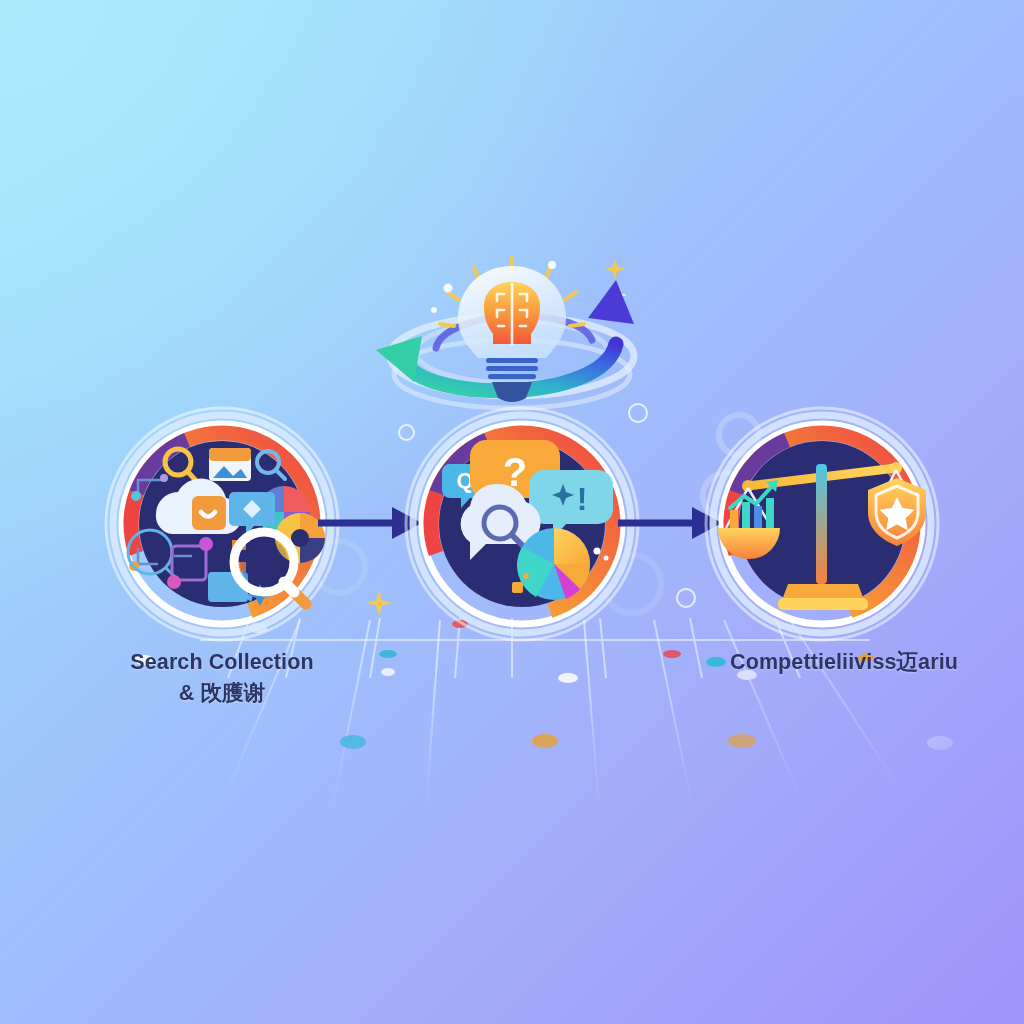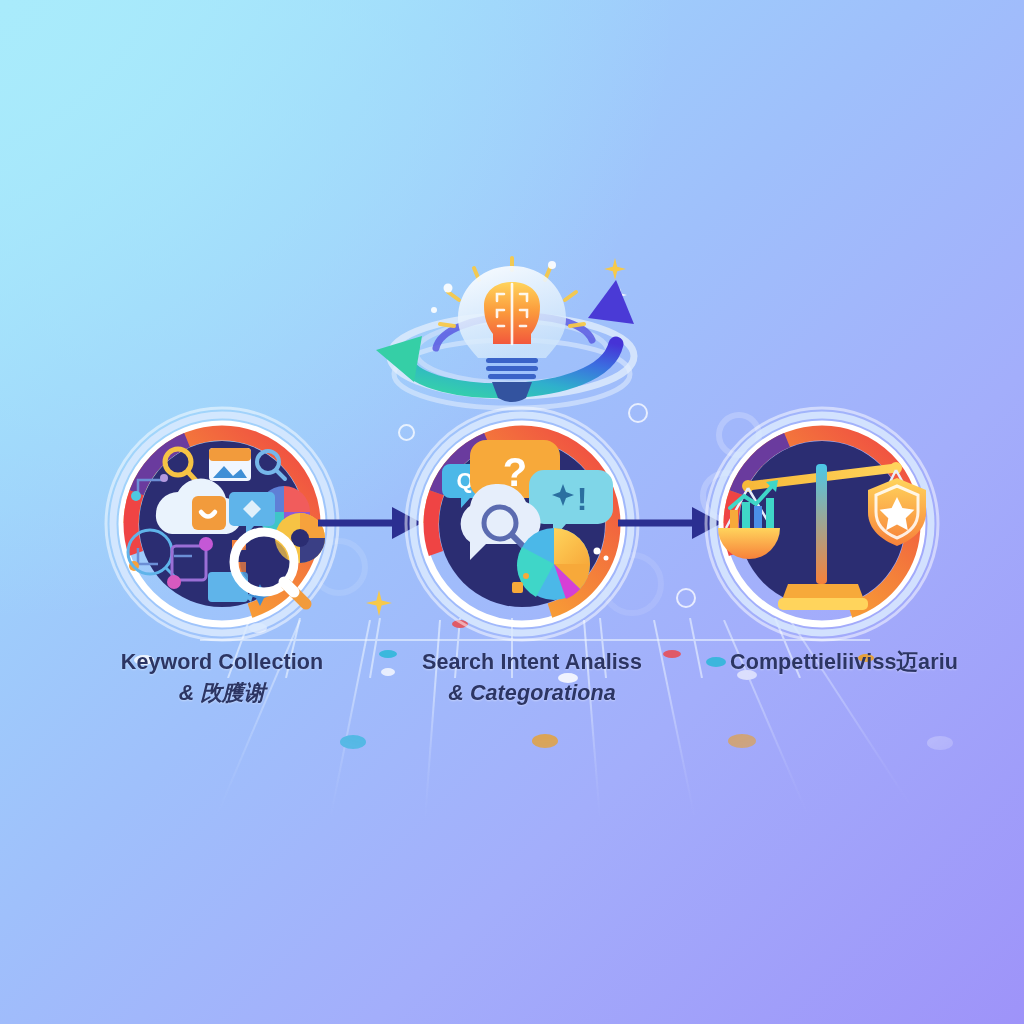--- a/index.html
+++ b/index.html
@@ -43,21 +43,21 @@
   
   .label{
     position:absolute;width:320px;text-align:center;
     color:#2c3563;font-size:21.5px;font-weight:700;
     line-height:31px;letter-spacing:.1px;
     text-shadow:0 1px 2px rgba(255,255,255,.35);
   }
   #label1{left:62px;top:647px;}
   #label2{left:372px;top:647px;}
   #label3{left:684px;top:647px;}
-  .label .l2{display:block;font-style:italic;}
+  .label .l2{display:block;}
 
   
   .deco{position:absolute;border-radius:50%;}
   .ring-o{border:2.5px solid rgba(255,255,255,.75);}
   .ring-s{border:6px solid rgba(255,255,255,.22);}
   .sparkle{position:absolute;}
 </style>
 </head>
 <body>
 
@@ -416,24 +416,20 @@
         <path d="M164 104 h58 a29 29 0 0 1 -58 0 Z" fill="#f4573c"></path>
 
         <path d="M193 72 L 222 84 v22 c0 18 -14 28 -29 34 c-15 -6 -29 -16 -29 -34 V84 Z" fill="url(#shieldG)"></path>
         <path d="M193 80 L 214 89 v17 c0 14 -11 22 -21 26 c-10 -4 -21 -12 -21 -26 V89 Z" fill="none" stroke="#ffffff" stroke-width="3" opacity=".85"></path>
         <path d="M193 91 l5.4 11 l12 1.7 l-8.7 8.5 l2.1 12 l-10.8 -5.7 l-10.8 5.7 l2.1 -12 l-8.7 -8.5 l12 -1.7 Z" fill="#ffffff"></path>
       </g>
     </svg>
   </div>
 
   <div class="label" id="label1">
-    <span>Keyword Collection</span>
+    <span>Search Collection</span>
     <span class="l2">&amp; 攺臒谢</span>
-  </div>
-  <div class="label" id="label2">
-    <span>Search Intent Analiss</span>
-    <span class="l2">&amp; Categorationa</span>
   </div>
   <div class="label" id="label3">
     <span>Compettieliiviss迈ariu</span>
   </div>
 
 </div>
 
 </body></html>

